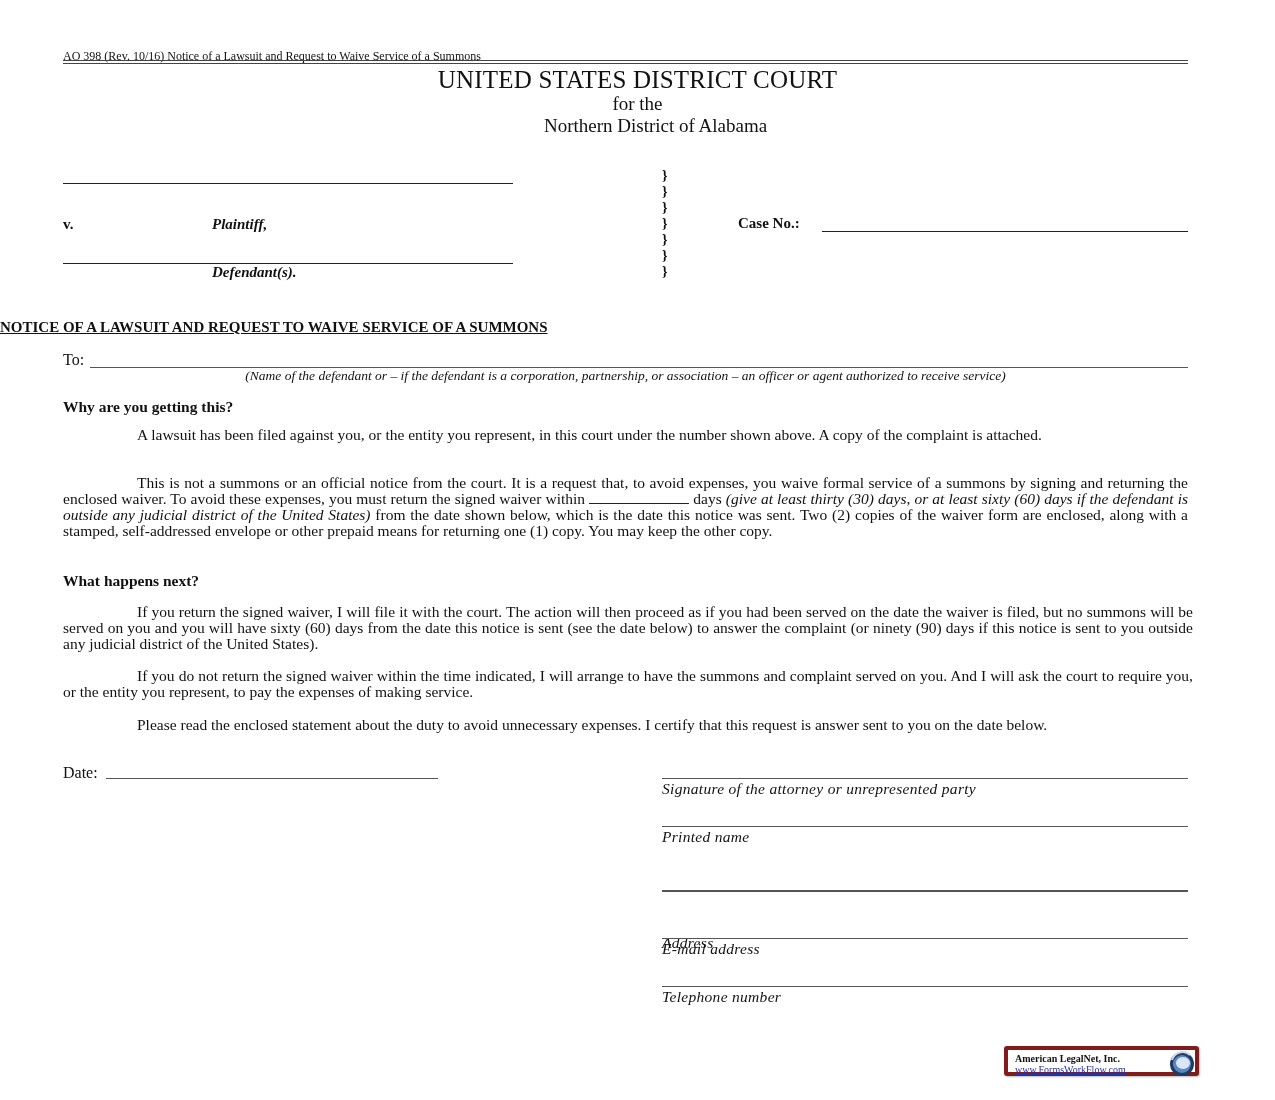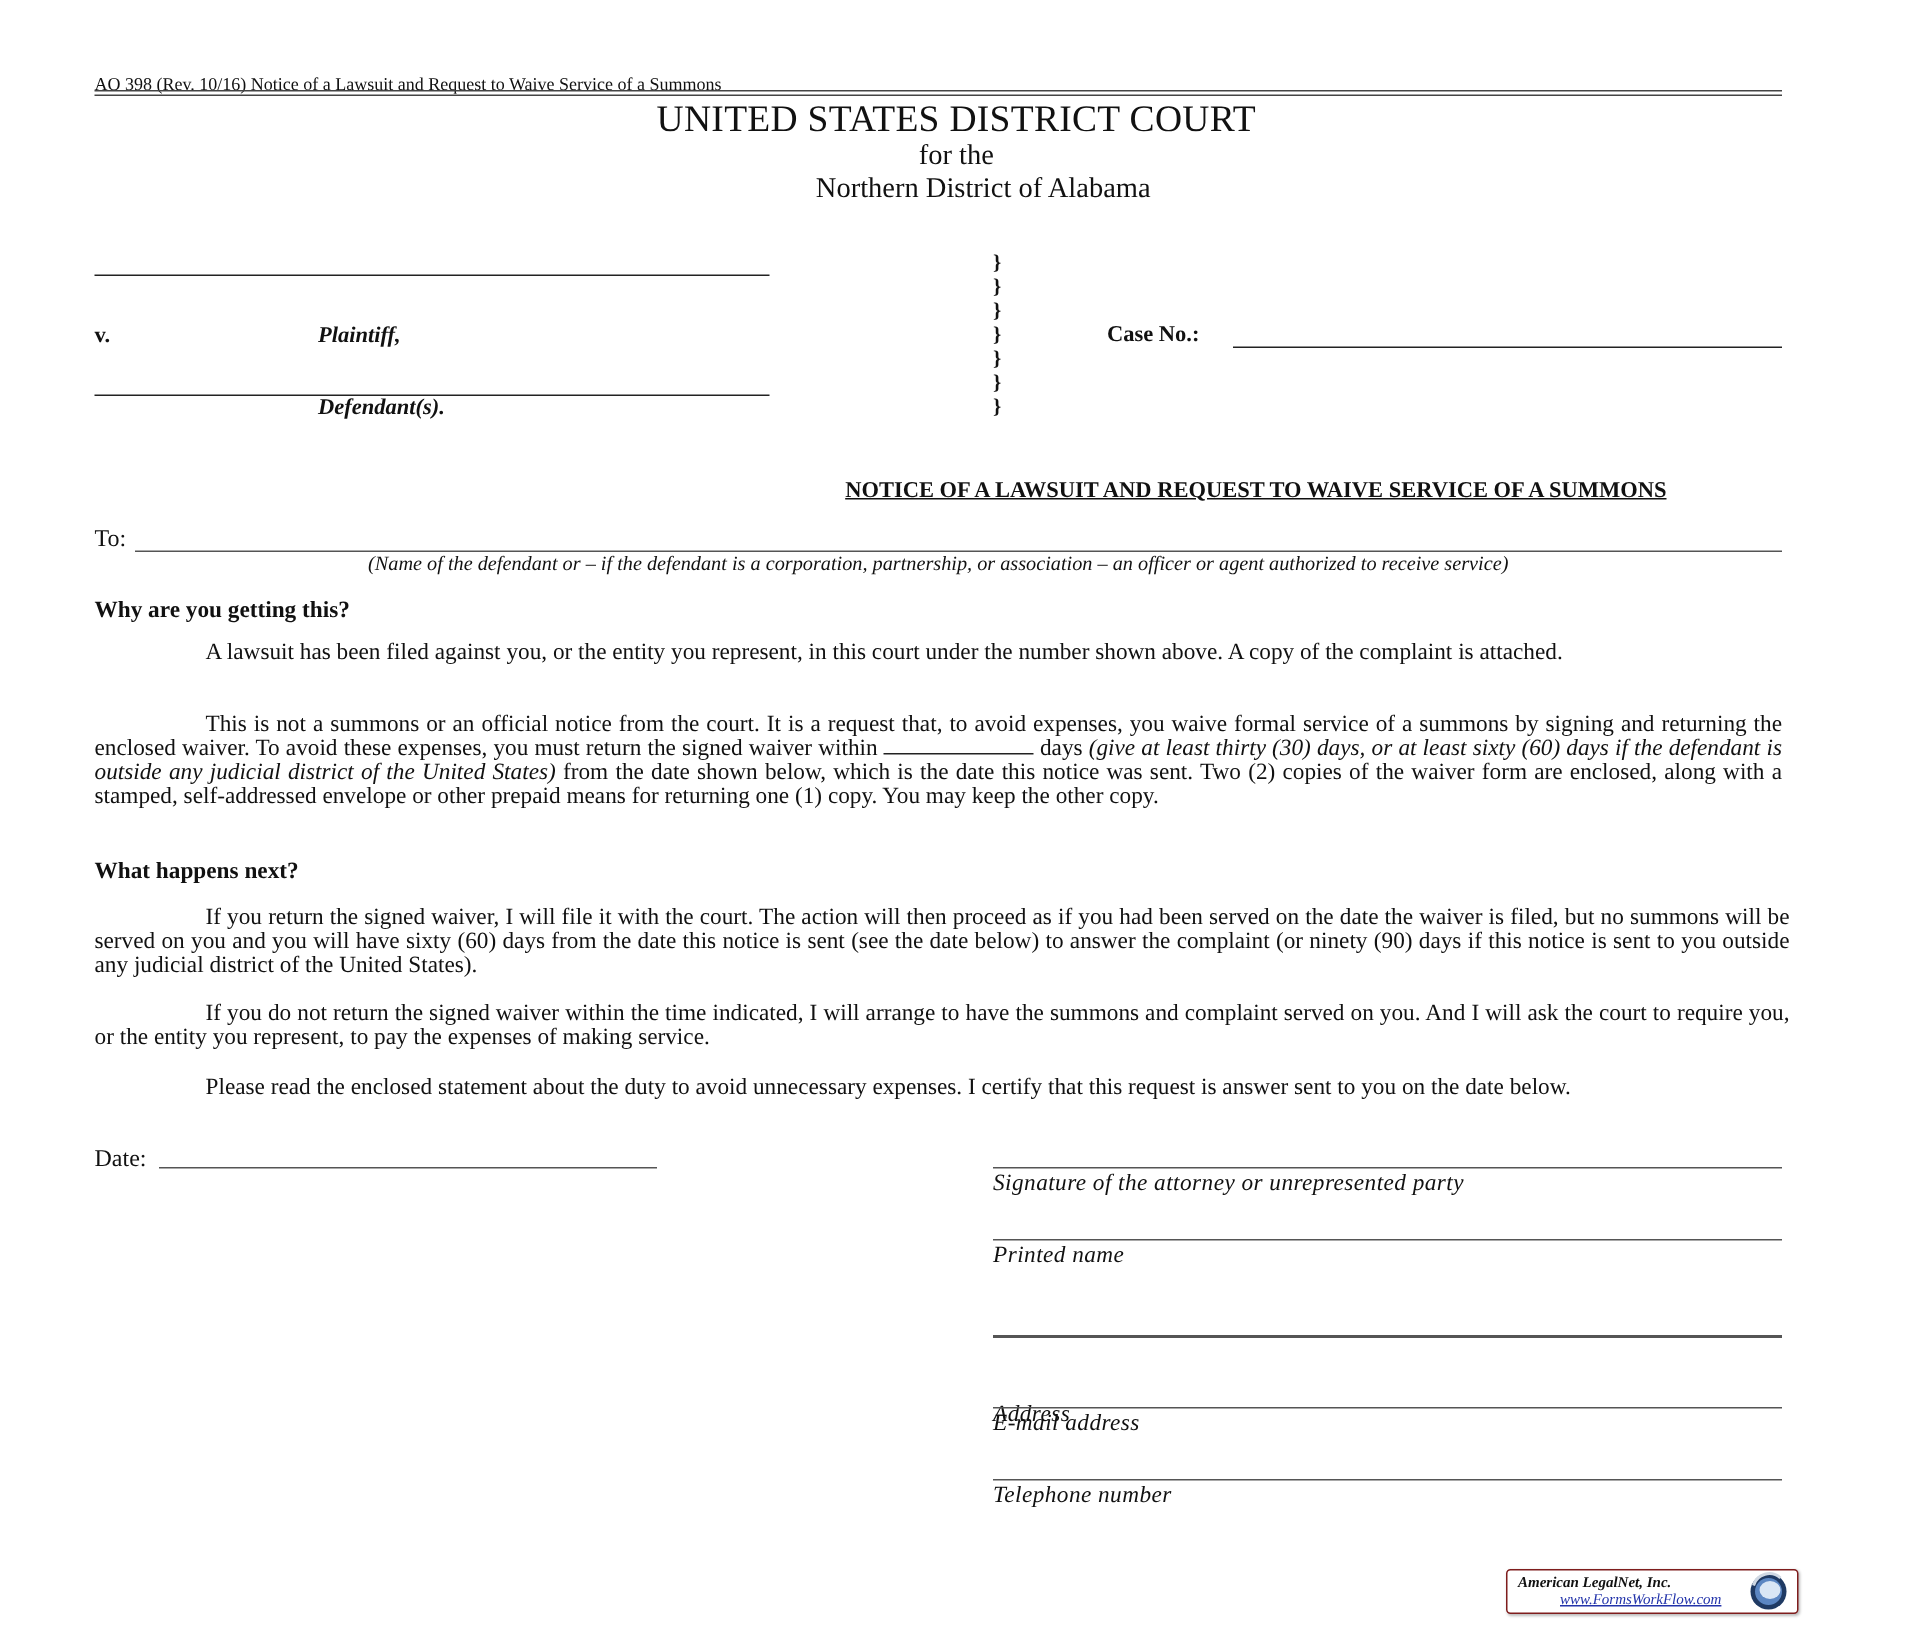--- a/index.html
+++ b/index.html
@@ -17,41 +17,41 @@
   .court-2 { top: 93px; font-size: 19px; }
   .court-3 { top: 115px; font-size: 19px; padding-left: 36px; }
 
   
   .hline { height: 0; border-top: 1.5px solid #222; }
   .hline.thin { border-top: 1px solid #555; }
   .cap-label { font-weight: bold; font-style: italic; font-size: 15px; }
   .brace { left: 662px; font-weight: bold; font-size: 14px; line-height: 16px; }
   .case-label { left: 738px; top: 215px; font-weight: bold; font-size: 15px; }
 
-  .notice-title { left: 0; width: 1111px; top: 319px; text-align: right; font-weight: bold; font-size: 15px; text-decoration: underline; }
+  .notice-title { left: 0; width: 1111px; top: 319px; text-align: left; font-weight: bold; font-size: 15px; text-decoration: underline; }
 
   .to-label { left: 63px; top: 351px; font-size: 16px; }
   .to-hint { left: 63px; width: 1125px; top: 368px; text-align: center; font-style: italic; font-size: 13.5px; }
 
   .section-head { left: 63px; font-weight: bold; font-size: 15.5px; }
 
   .para { left: 63px; width: 1125px; font-size: 15.5px; line-height: 16px; text-align: justify; text-indent: 74px; }
   .para.wide { width: 1130px; }
   .para em { font-style: italic; }
   .blank-inline { display: inline-block; width: 100px; border-bottom: 1px solid #222; height: 12px; vertical-align: baseline; }
 
   .date-label { left: 63px; top: 764px; font-size: 16px; }
 
   .sig-line { left: 662px; width: 526px; }
   .sig-label { left: 662px; font-style: italic; font-size: 15.5px; letter-spacing: 0.3px; text-align: center; }
 
   
-  .badge { left: 1004px; top: 1046px; width: 195px; height: 30px; border: 1px solid #7f1d1d; border-radius: 3px; background: #fff; box-shadow: 1px 1px 2px #bbb; font-style: italic; }
+  .badge { left: 1004px; top: 1046px; width: 195px; height: 30px; border: 4px solid #7f1d1d; border-radius: 3px; background: #fff; box-shadow: 1px 1px 2px #bbb; }
   .badge-name { left: 7px; top: 3px; font-weight: bold; font-size: 10px; color: #111; white-space: nowrap; }
-  .badge-url { left: 7px; top: 14px; font-size: 10px; color: #2233aa; text-decoration: underline; white-space: nowrap; margin-left: 28px; }
+  .badge-url { left: 7px; top: 14px; font-size: 10px; color: #2233aa; text-decoration: underline; white-space: nowrap; }
   .badge-logo { left: 160px; top: 1px; width: 28px; height: 26px; }
 </style>
 </head>
 <body>
 
 <div class="abs form-id">AO 398 (Rev. 10/16) Notice of a Lawsuit and Request to Waive Service of a Summons</div>
 <div class="abs double-rule"></div>
 
 <div class="abs court-title court-1">UNITED STATES DISTRICT COURT</div>
 <div class="abs court-title court-2">for the</div>

